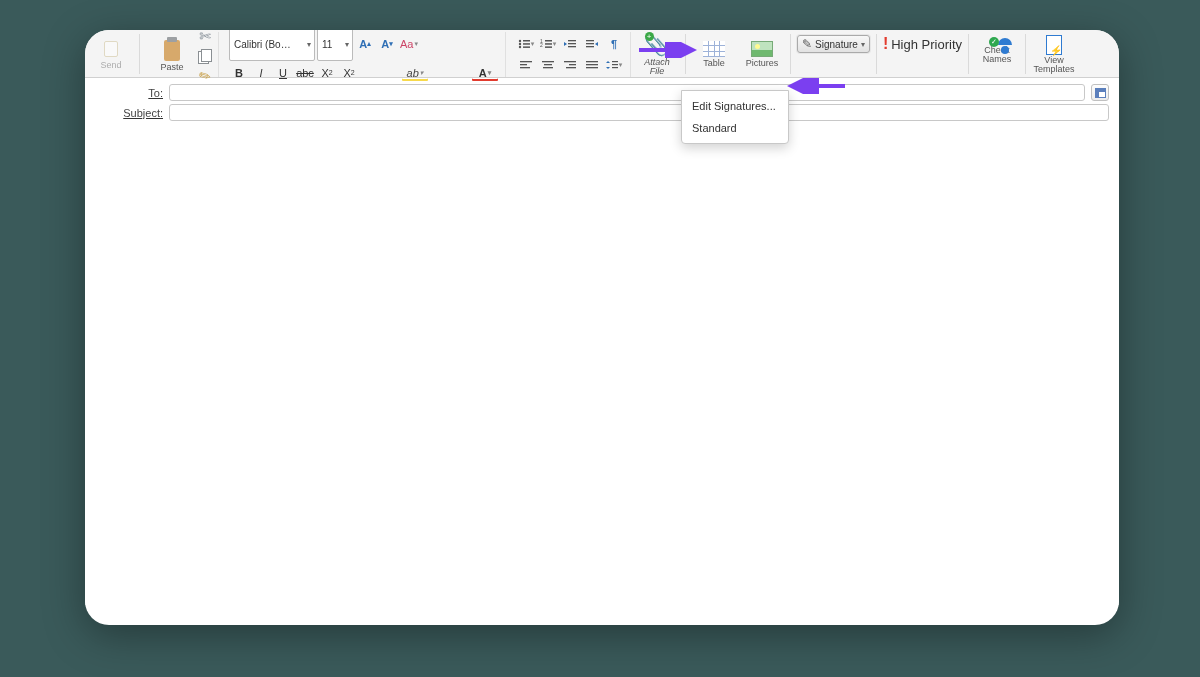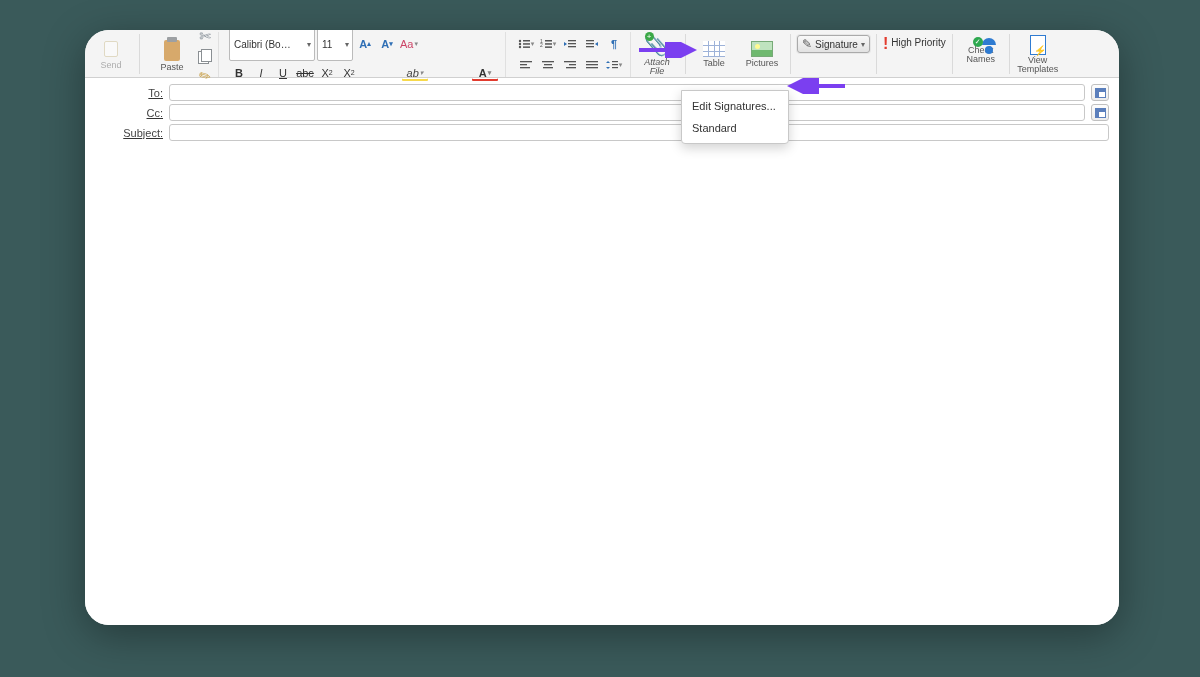--- a/index.html
+++ b/index.html
@@ -371,21 +371,21 @@
       <div class="sig-btn">
         <span class="i-pen">✎</span>
         <span>Signature</span>
         <span class="chev">▾</span>
       </div>
     </div>
     <div class="sep-v"></div>
 
     <div style="display:flex;align-items:flex-start;padding-top:3px;gap:3px;">
       <span class="i-excl">!</span>
-      <span style="font-size:10px;padding-top:2px;">High Priority</span>
+      <span style="font-size:13px;padding-top:2px;">High Priority</span>
     </div>
     <div class="sep-v"></div>
 
     <div class="big-btn">
       <span style="position:relative;"><span class="i-user"></span><span class="i-check">✓</span></span>
       <span style="white-space:pre-line;text-align:center;line-height:1;">Check
 Names</span>
     </div>
     <div class="sep-v"></div>
 
@@ -424,26 +424,19 @@
 
   <div class="fields">
     <div class="field-row">
       <div class="field-label">To:</div>
       <input class="field-input" value="" style="">
       <div class="ab-btn">
           <span class="i-ab"></span>
         </div>
     </div>
     <div class="field-row">
-      <div class="field-label">Cc:</div>
-      <input class="field-input" value="" style="">
-      <div class="ab-btn">
-          <span class="i-ab"></span>
-        </div>
-    </div>
-    <div class="field-row">
       <div class="field-label">Subject:</div>
       <input class="field-input" value="" style="">
     </div>
   </div>
 
   <div class="body-area"></div>
 </div>
 
 </body></html>

